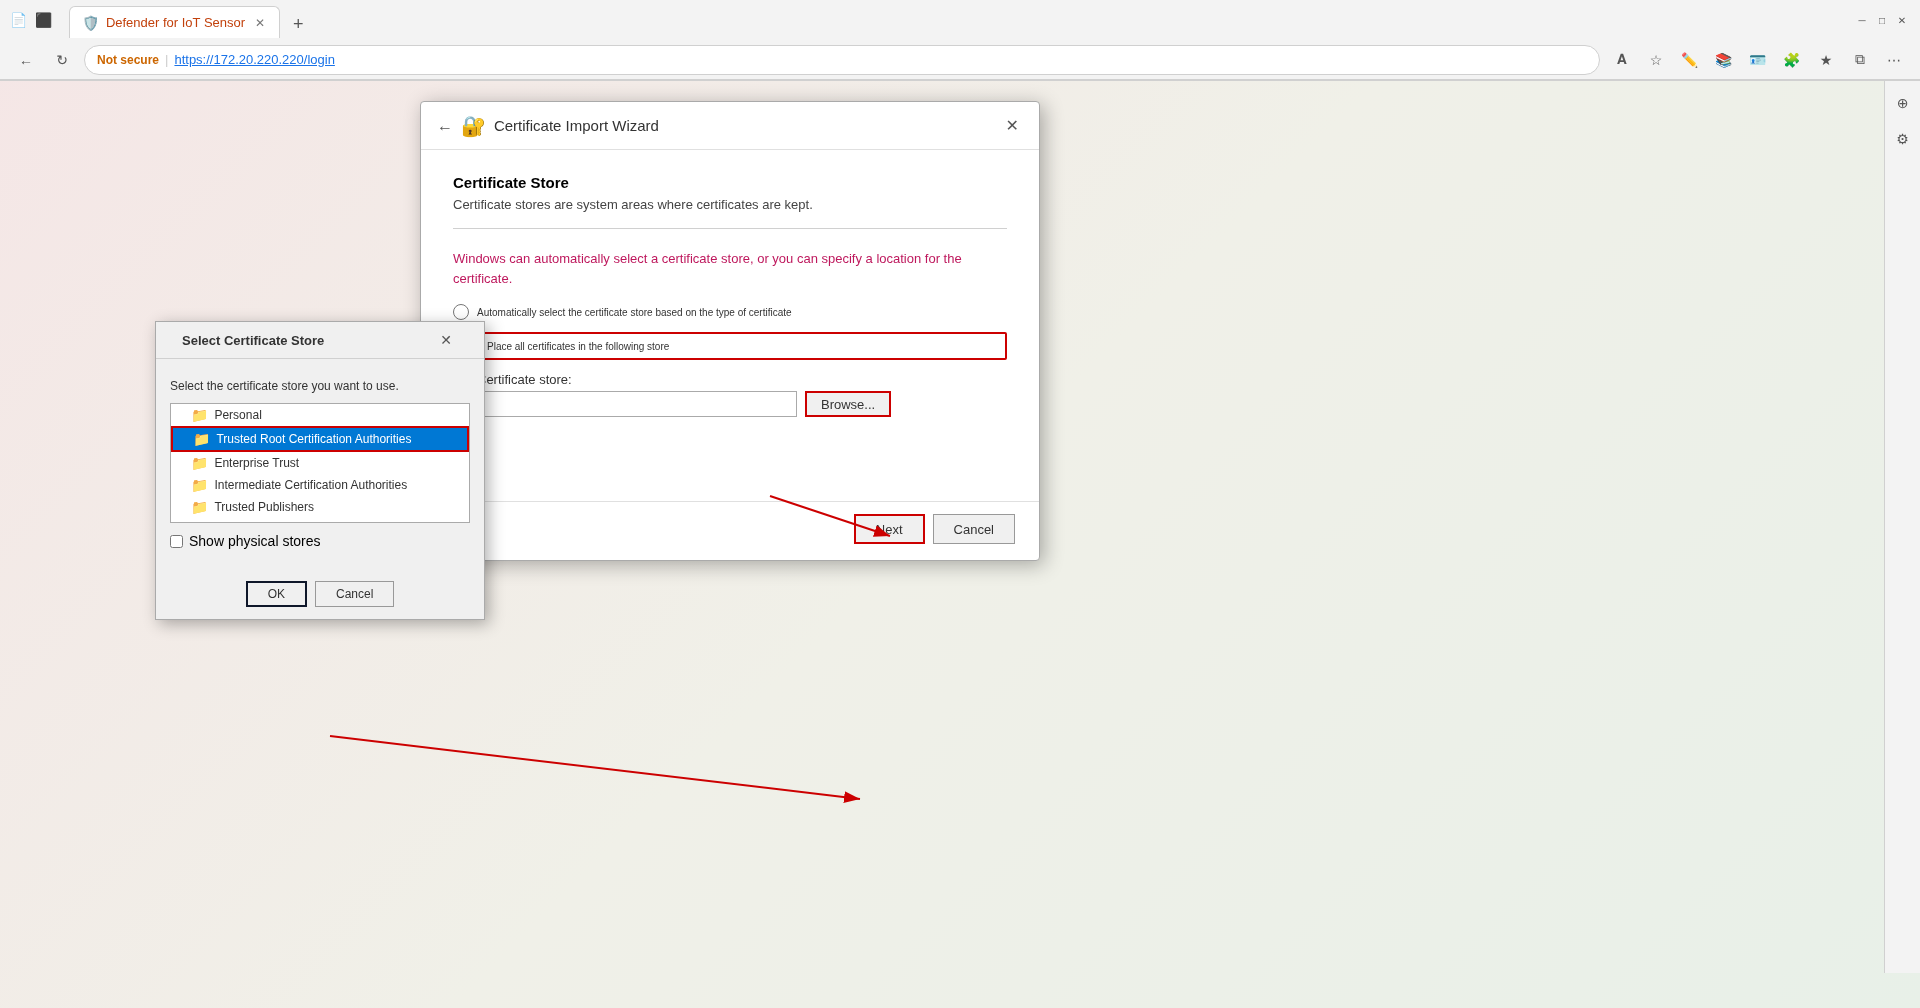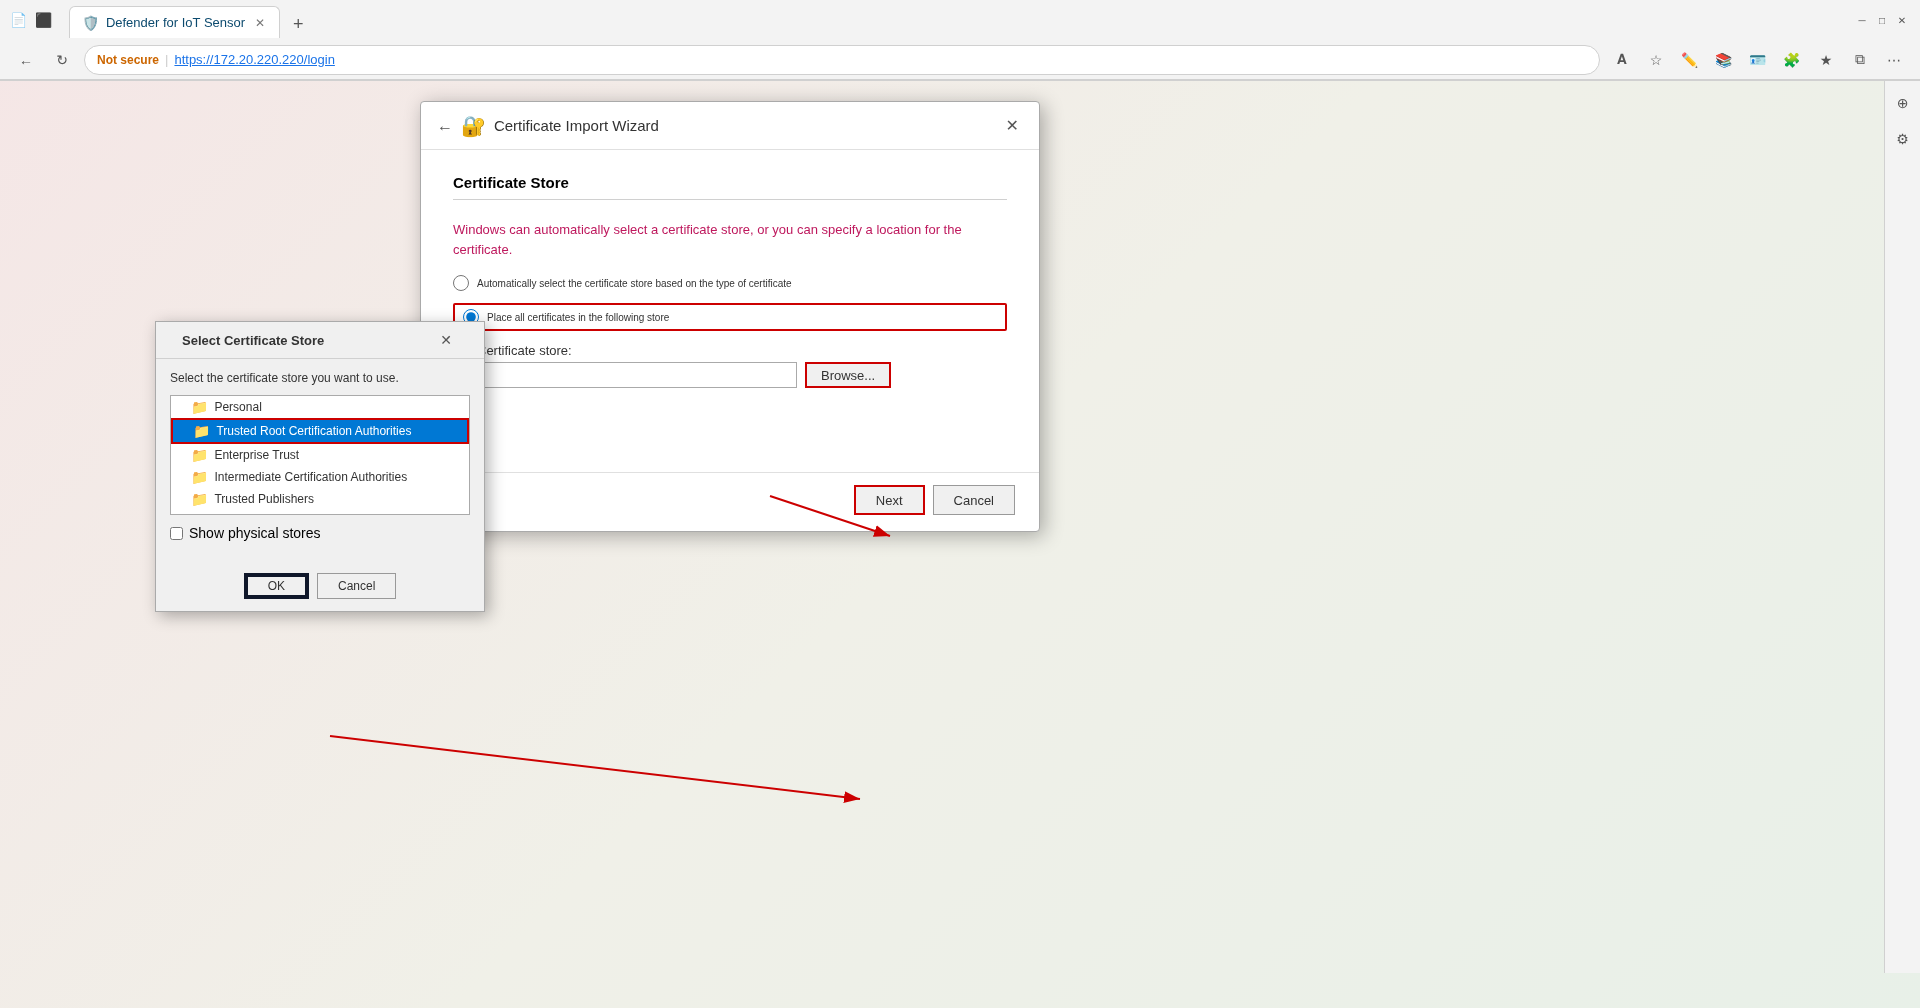--- a/index.html
+++ b/index.html
@@ -62,21 +62,21 @@
       border-bottom: none;
       min-width: 200px;
       max-width: 240px;
     }
     .tab-icon {
       width: 16px;
       height: 16px;
     }
     .tab-title {
       font-size: 13px;
-      color: #0c4a6e;
+      color: #c2410c;
       flex: 1;
       overflow: hidden;
       text-overflow: ellipsis;
       white-space: nowrap;
     }
     .tab-close {
       font-size: 12px;
       color: #777;
       cursor: pointer;
       padding: 2px;
@@ -331,20 +331,21 @@
       color: #555;
       padding: 2px 6px;
     }
     .dialog-body {
       padding: 12px 14px;
     }
     .dialog-desc {
       font-size: 12px;
       color: #333;
       margin-bottom: 10px;
+      margin-top: 8px;
     }
     .store-list {
       border: 1px solid #aaa;
       background: white;
       height: 120px;
       overflow-y: auto;
       margin-bottom: 10px;
     }
     .store-list-item {
       display: flex;
@@ -382,21 +383,21 @@
     .dialog-btn {
       height: 26px;
       padding: 0 20px;
       border: 1px solid #999;
       background: #f0f0f0;
       cursor: pointer;
       font-size: 12px;
       color: #333;
     }
     .dialog-btn-ok {
-      border: 4px solid #0f172a;
+      border: 2px solid #0f172a;
     }
 
     
     .arrow-canvas {
       position: absolute;
       top: 0;
       left: 0;
       width: 1920px;
       height: 900px;
       pointer-events: none;
@@ -459,20 +460,21 @@
       <div class="wizard-titlebar-left">
         <button class="wizard-back-btn">←</button>
         <span class="wizard-icon">🔐</span>
         <span class="wizard-title">Certificate Import Wizard</span>
       </div>
       <button class="wizard-close-btn">✕</button>
     </div>
 
     <div class="wizard-body">
       <div class="wizard-section-title">Certificate Store</div>
+      <div class="wizard-section-desc">Certificate stores are system areas where certificates are kept.</div>
       <hr class="wizard-divider">
       <div class="wizard-description">Windows can automatically select a certificate store, or you can specify a location for the certificate.</div>
 
       <div class="radio-option">
         <input type="radio" class="radio-input" name="cert-store" style="">
         <label class="radio-label">Automatically select the certificate store based on the type of certificate</label>
       </div>
 
       <div class="selected-radio-row">
         <input type="radio" class="radio-input" name="cert-store" checked="" style="">

